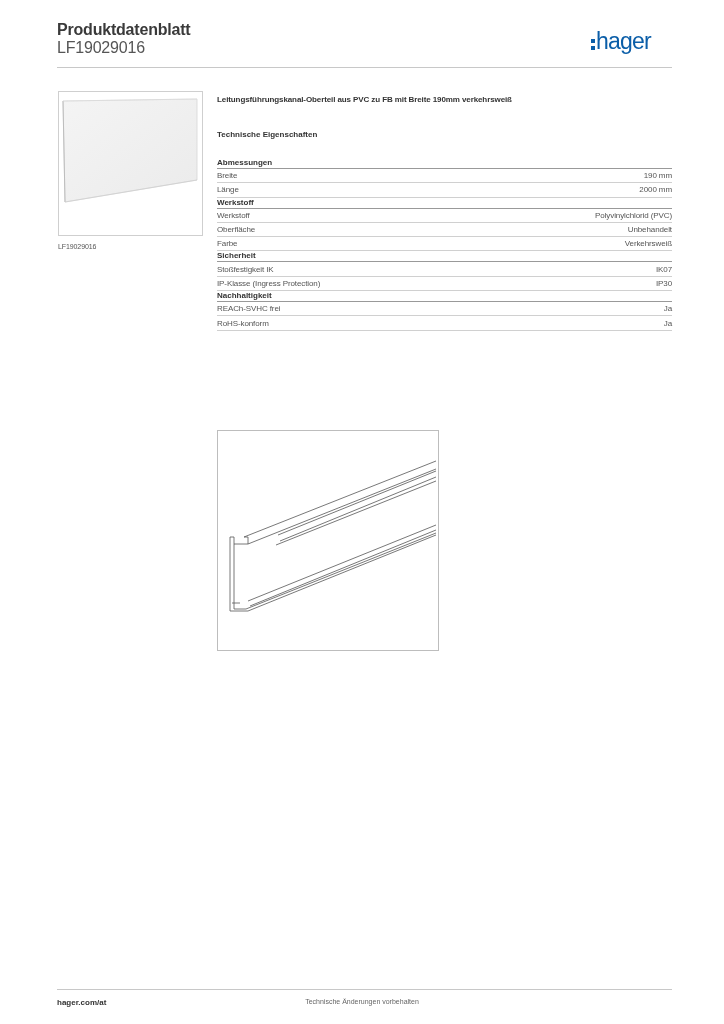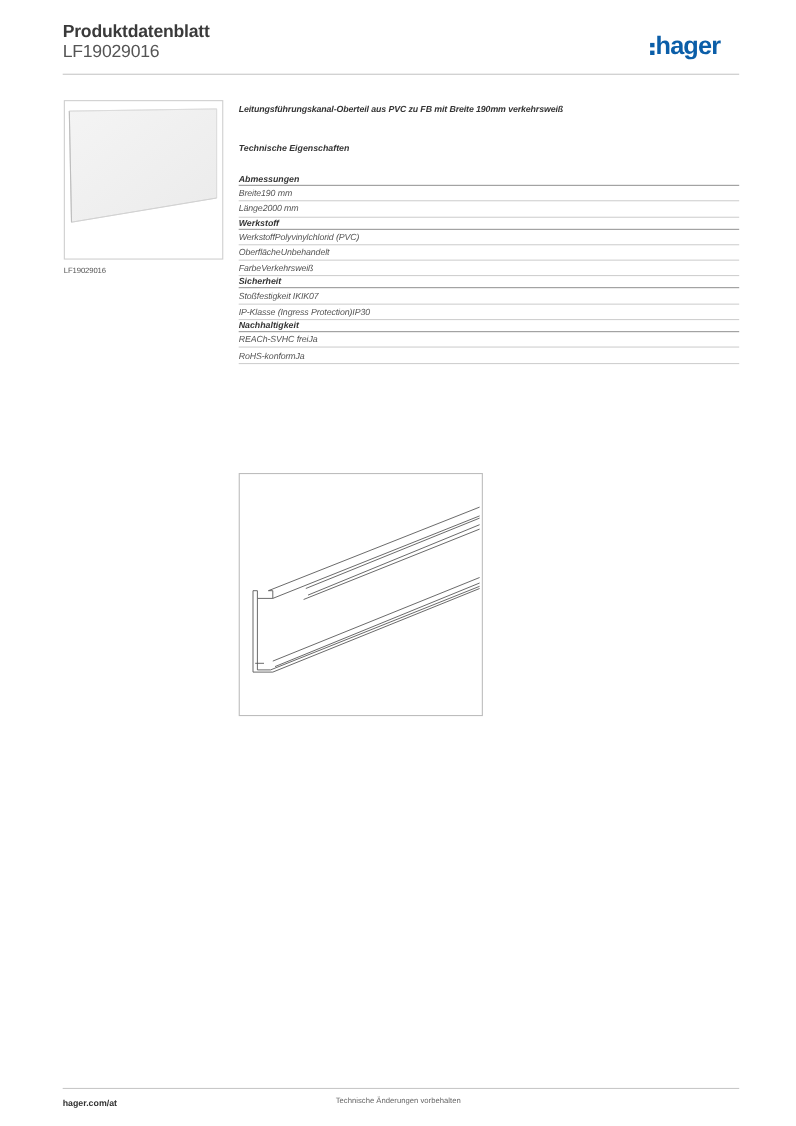--- a/index.html
+++ b/index.html
@@ -21,49 +21,49 @@
     .logo {
       position: absolute; left: 591px; top: 26px; height: 30px;
       display: flex; align-items: center;
     }
     .logo-colon {
       display: flex; flex-direction: column; justify-content: space-between;
       height: 11px; margin-right: 1px; margin-top: 6px;
     }
     .logo-colon span { display: block; width: 4px; height: 4px; background: #0b5ea8; }
     .logo-text {
-      font-size: 23px; font-weight: bold; color: #0b5ea8; letter-spacing: -0.8px;
+      font-size: 23px; font-weight: normal; color: #0b5ea8; letter-spacing: -0.8px;
       line-height: 24px;
     }
     .header-rule {
       position: absolute; left: 57px; top: 67px; width: 615px; height: 1px; background: #c8c8c8;
     }
 
     
     .thumb {
       position: absolute; left: 58px; top: 91px; width: 145px; height: 145px;
       border: 1px solid #cfcfcf; background: #ffffff;
     }
     .thumb svg { display: block; }
     .thumb-caption {
       position: absolute; left: 58px; top: 243px; font-size: 7px; color: #555; letter-spacing: -0.1px;
     }
 
     
-    .content { position: absolute; left: 217px; top: 95px; width: 455px; font-style: italic; }
+    .content { position: absolute; left: 217px; top: 95px; width: 455px; }
     .desc { font-size: 8px; font-weight: bold; color: #333; letter-spacing: -0.1px; height: 10px; }
     .section-head { font-size: 8px; font-weight: bold; color: #333; }
     .tech-head { margin-top: 25px; height: 10px; }
     .group { }
     .group-title {
       font-size: 8px; font-weight: bold; color: #333; height: 11px;
       border-bottom: 1px solid #999; padding-bottom: 1px;
     }
     .row {
-      display: flex; align-items: center;
+      display: flex; justify-content: space-between; align-items: center;
       height: 14.3px; border-bottom: 1px solid #d0d0d0;
       font-size: 8px; color: #555;
     }
     .row span { line-height: 13px; letter-spacing: -0.1px; }
     .g-abm { margin-top: 18px; }
     .figs-head { margin-top: 20px; height: 10px; }
     .drawing {
       position: absolute; left: 217px; top: 430px; width: 222px; height: 221px;
       border: 1px solid #bdbdbd; background: #ffffff;
     }

